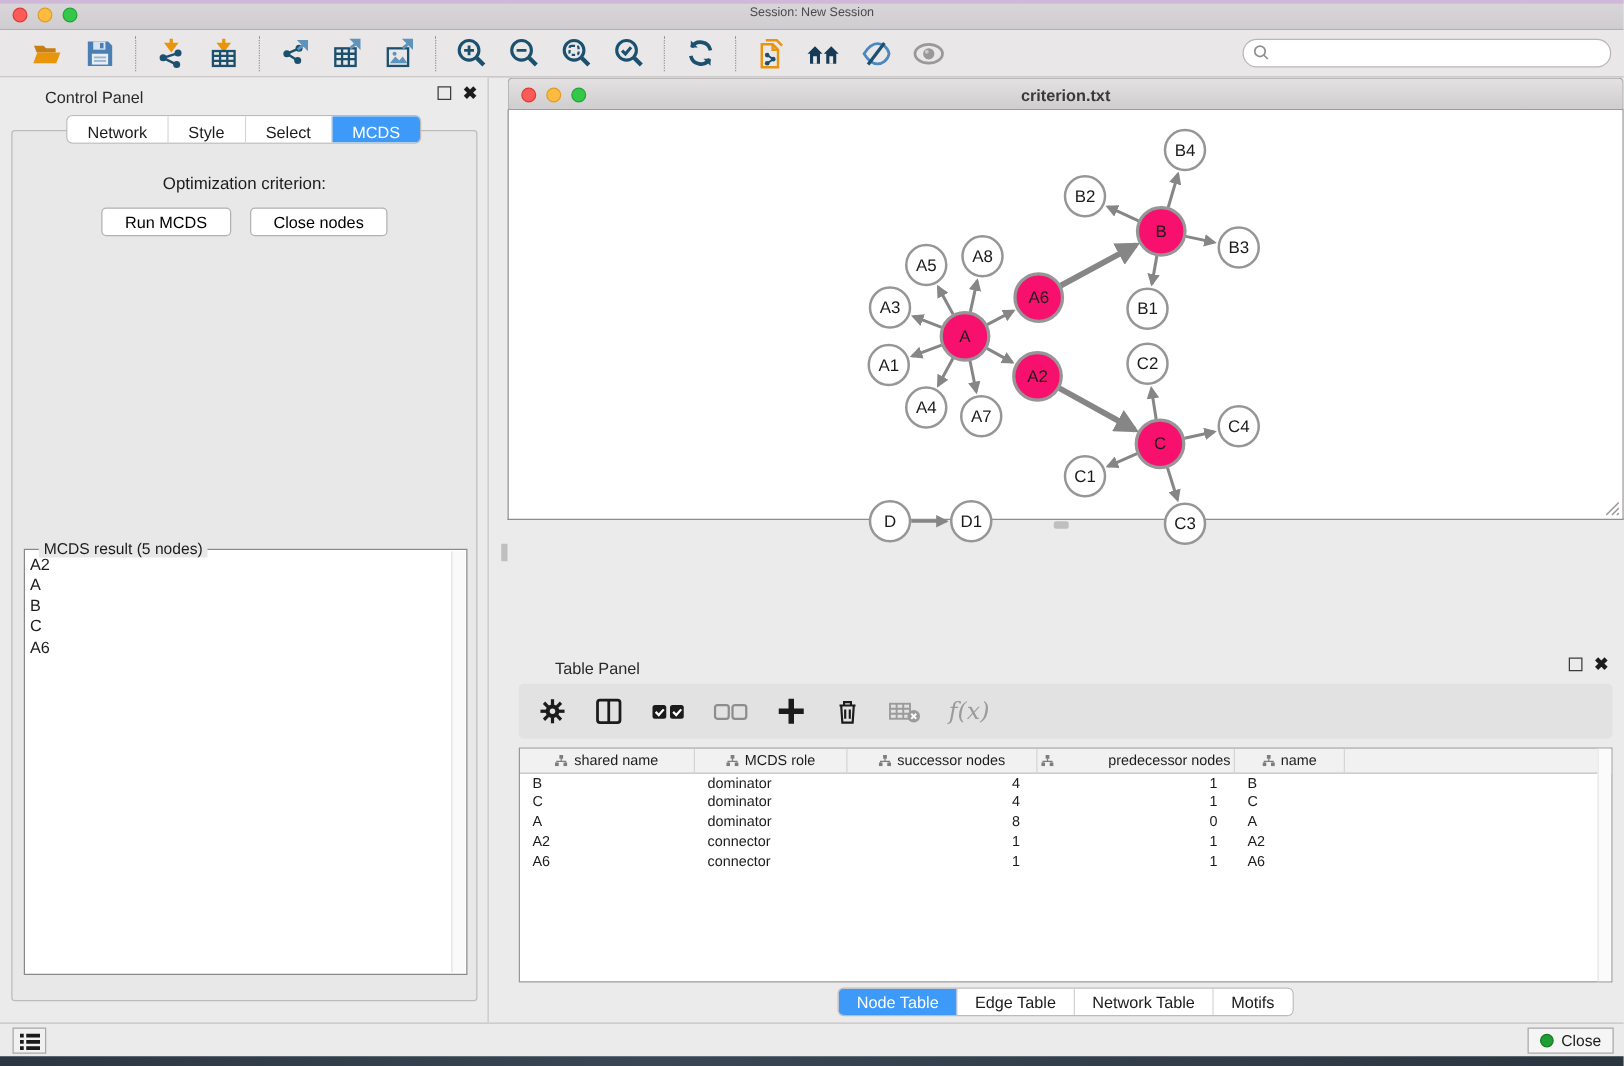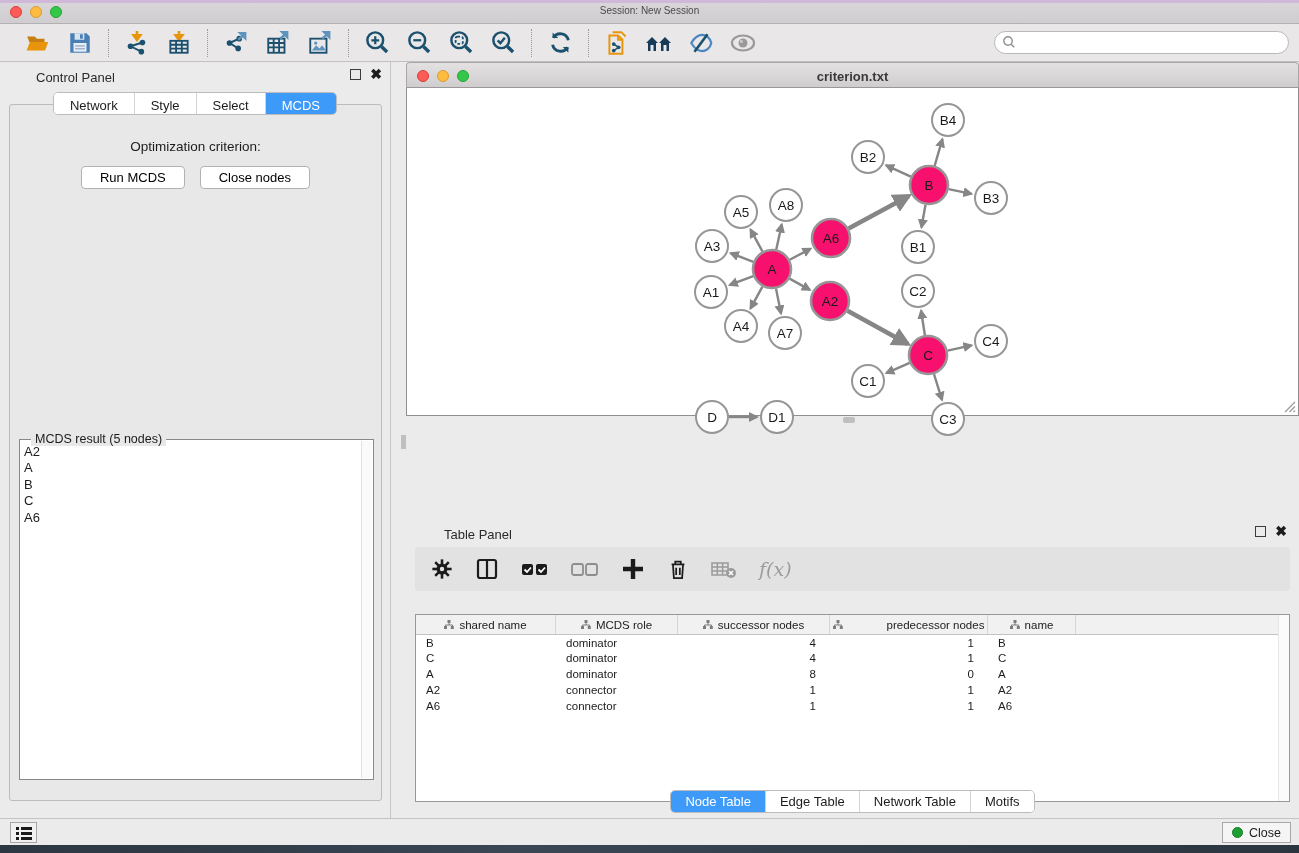--- a/index.html
+++ b/index.html
@@ -73,21 +73,21 @@
   .net-vthumb { position:absolute; left:-6px; top:347px; width:5px; height:14px; background:#c0bfbf; }
   .resize-grip { position:absolute; right:2px; bottom:2px; width:13px; height:13px; }
 
   
   .table-panel { position:absolute; left:406px; top:457px; width:893px; height:299px; background:#ecebeb; }
   .tp-toolbar { position:absolute; left:9px; top:28px; width:875px; height:44px; background:#e3e2e2; border-radius:4px;
     display:flex; align-items:center; gap:22px; padding-left:16px; }
   .tp-icon { display:flex; align-items:center; justify-content:center; cursor:pointer; }
   .fx-label { font-family:"DejaVu Serif", serif; font-style:italic; font-size:19px; color:#9b9b9b; cursor:default; }
 
-  .data-table { position:absolute; left:9px; top:79px; width:875px; height:188px; background:#fff; border:1px solid #999797;margin-top:16px; }
+  .data-table { position:absolute; left:9px; top:79px; width:875px; height:188px; background:#fff; border:1px solid #999797; }
   .dt-header { display:flex; height:20px; background:#f2f1f1; border-bottom:1px solid #c4c2c2; }
   .dt-hcell { position:relative; display:flex; align-items:center; justify-content:center; gap:5px;
      font-size:11.5px; color:#1c1c1c; border-right:1px solid #d6d4d4; cursor:pointer; }
   .dt-row { display:flex; height:15.8px; }
   .dt-cell { font-size:11.5px; padding-top:1.5px; cursor:default; }
   .dt-cell.left { text-align:left; padding-left:10px; }
   .dt-cell.right { text-align:right; padding-right:14px; }
   .dt-scroll { position:absolute; right:0; top:0; width:11px; height:100%; border-left:1px solid #e6e6e6; background:#fbfbfb; }
 
   .tp-tabs { position:absolute; left:0; top:271px; width:100%; display:flex; justify-content:center; }

